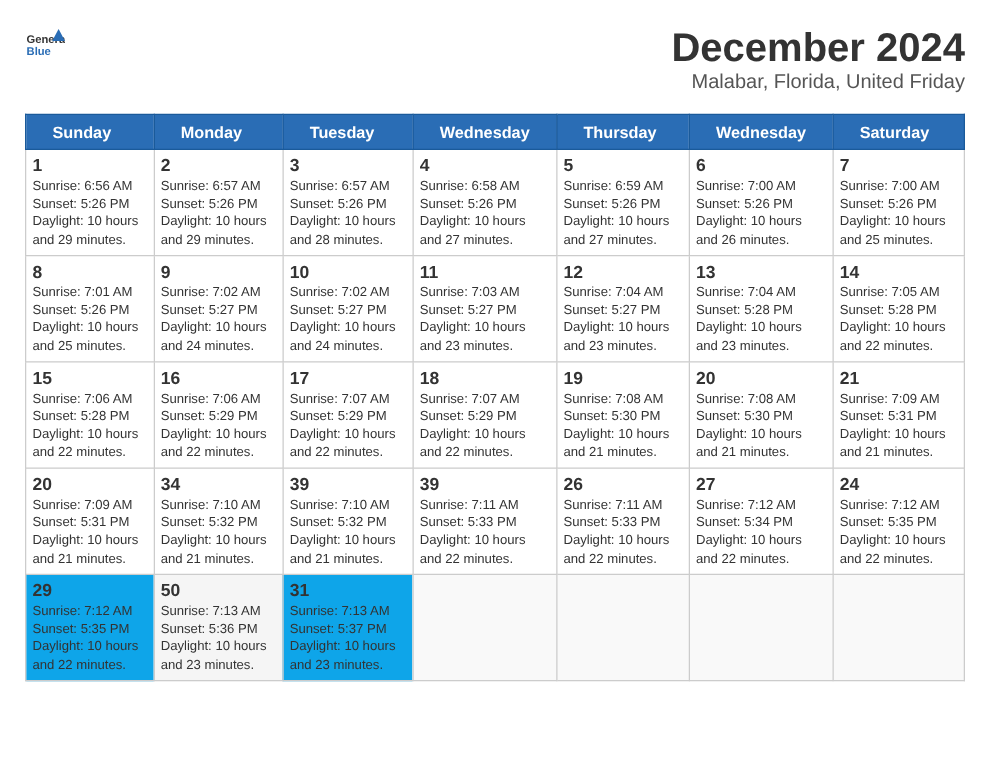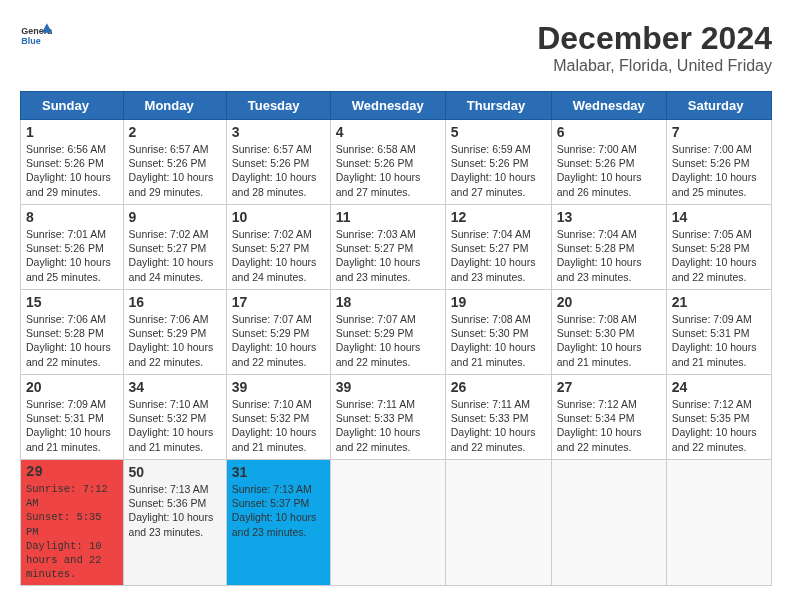--- a/index.html
+++ b/index.html
@@ -222,21 +222,21 @@
         <td>
         <span class="day-number">27</span>
         <span class="day-info">Sunrise: 7:12 AM<br>Sunset: 5:34 PM<br>Daylight: 10 hours and 22 minutes.</span>
       </td>
         <td>
         <span class="day-number">24</span>
         <span class="day-info">Sunrise: 7:12 AM<br>Sunset: 5:35 PM<br>Daylight: 10 hours and 22 minutes.</span>
       </td>
       </tr>
       <tr>
-        <td style="background: #ef4444; font-family: Liberation Mono, monospace;">
+        <td style="background: #0ea5e9;">
         <span class="day-number">29</span>
         <span class="day-info">Sunrise: 7:12 AM<br>Sunset: 5:35 PM<br>Daylight: 10 hours and 22 minutes.</span>
       </td>
         <td style="background: rgb(245, 245, 245);">
         <span class="day-number">50</span>
         <span class="day-info">Sunrise: 7:13 AM<br>Sunset: 5:36 PM<br>Daylight: 10 hours and 23 minutes.</span>
       </td>
         <td style="background: #0ea5e9;">
         <span class="day-number">31</span>
         <span class="day-info">Sunrise: 7:13 AM<br>Sunset: 5:37 PM<br>Daylight: 10 hours and 23 minutes.</span>

